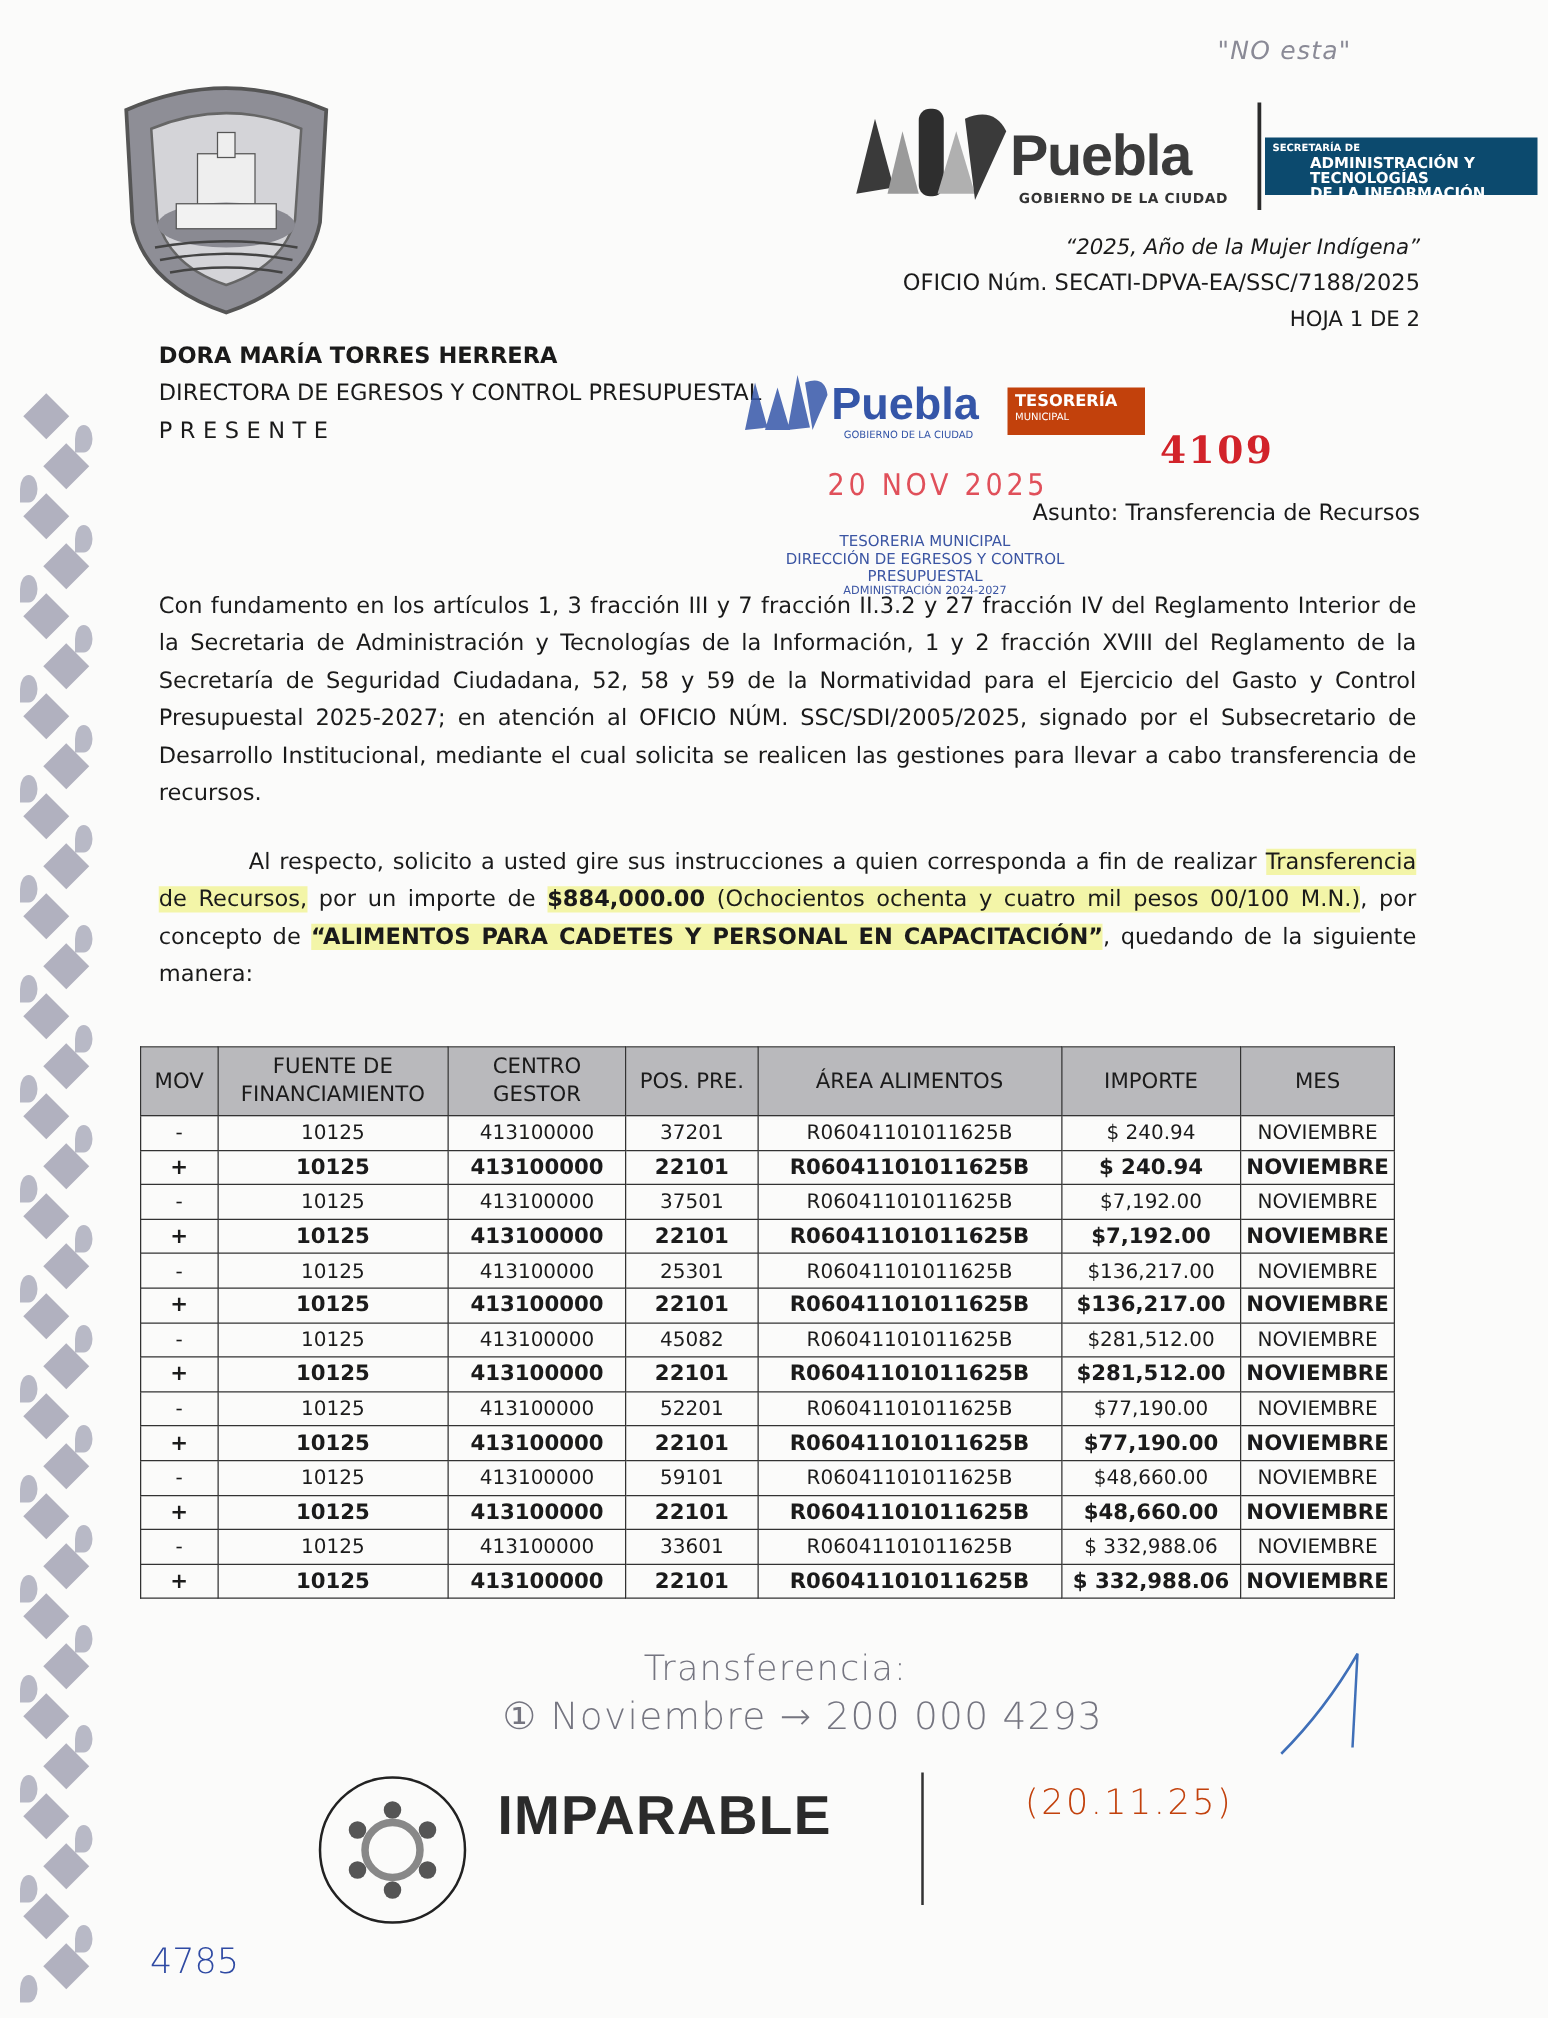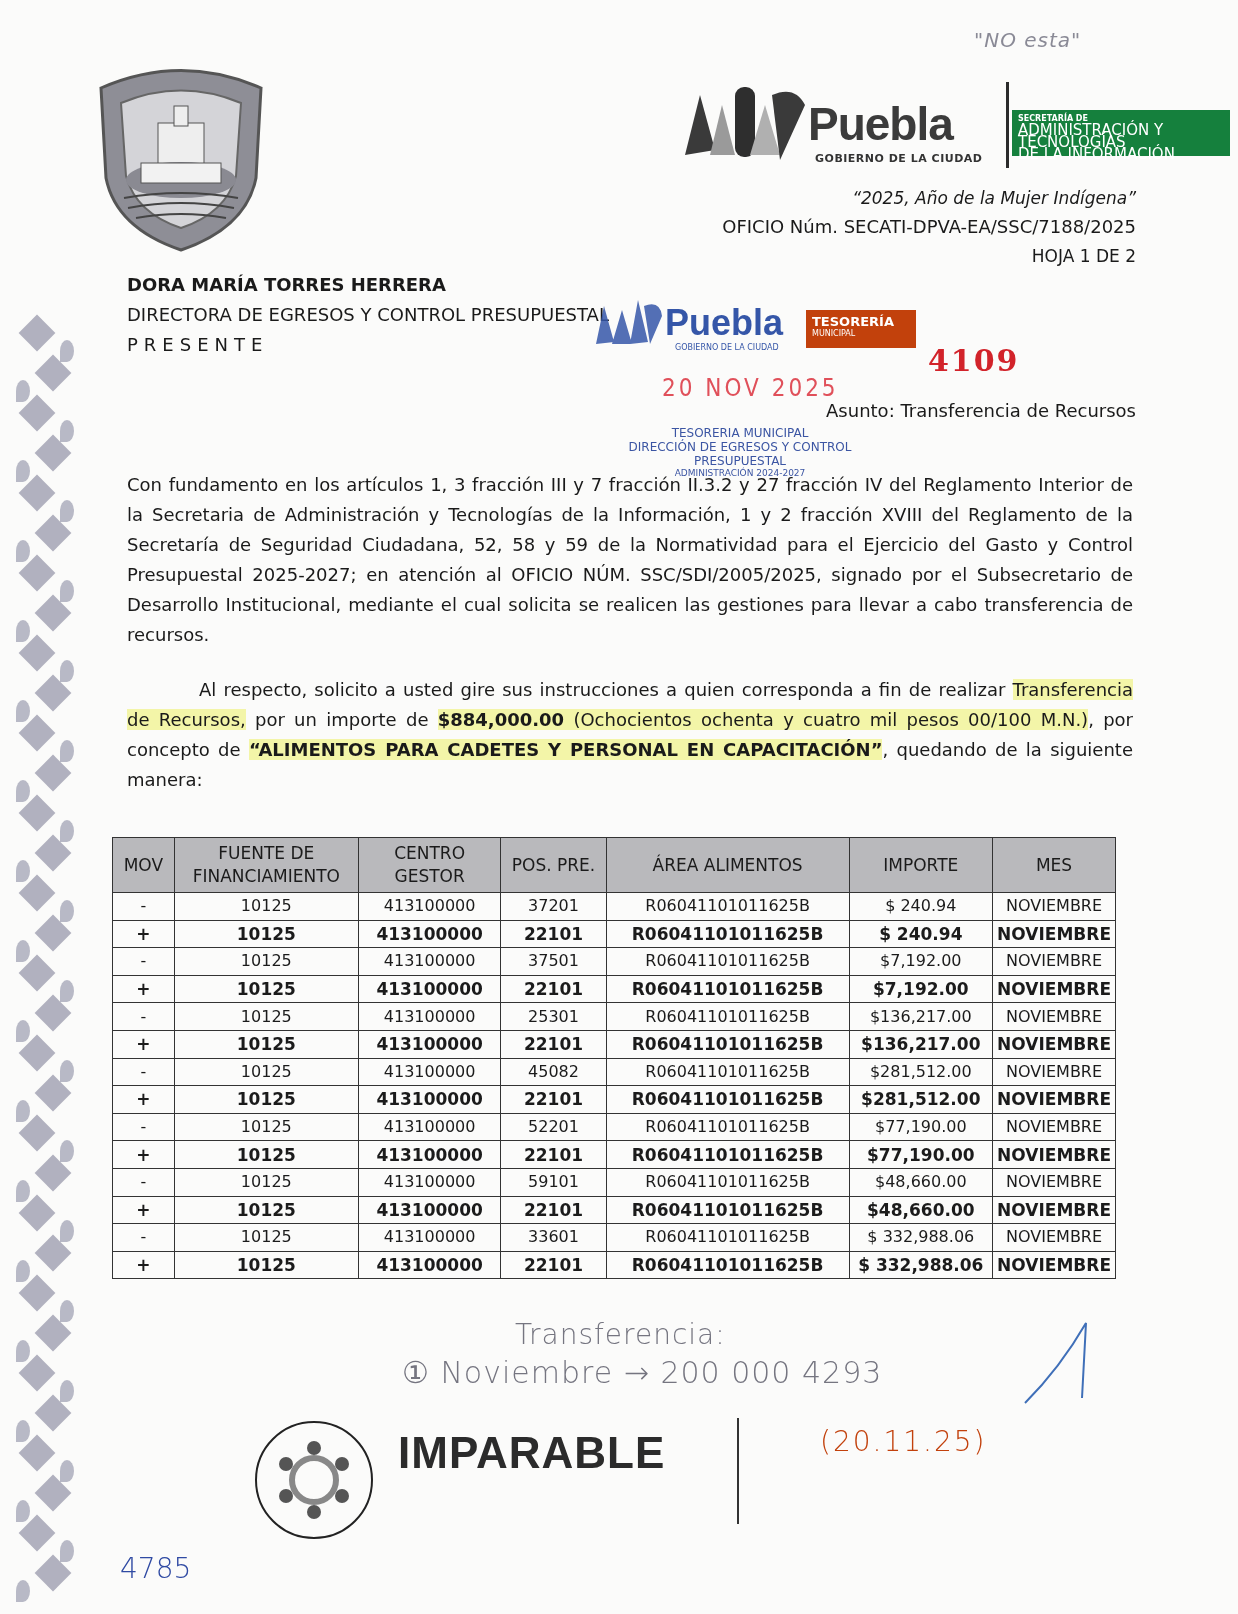--- a/index.html
+++ b/index.html
@@ -16,23 +16,23 @@
   .border-strip .l { position:absolute; width:14px; height:22px; border-radius:50% 50% 50% 0; background:#b8b9c6; }
 
   
   .shield { left:86px; top:58px; width:190px; height:195px; }
 
   
   .logo-top { left:680px; top:75px; width:300px; height:95px; }
   .puebla-word { left:808px; top:101px; font-family:"Liberation Sans", sans-serif; font-weight:bold; font-size:46px; color:#3b3b3b; letter-spacing:-1px; line-height:1; }
   .gobierno { left:815px; top:152px; font-size:11px; font-weight:bold; color:#333; letter-spacing:.5px; }
   .vbar { left:1006px; top:82px; width:3px; height:86px; background:#2b2b2b; }
-  .sec-box { left:1012px; top:110px; width:218px; height:46px; background:#15803d; color:#fff; padding:4px 6px; box-sizing:border-box; }
+  .sec-box { left:1012px; top:110px; width:218px; height:46px; background:#0c4a6e; color:#fff; padding:4px 6px; box-sizing:border-box; }
   .sec-box .s1 { font-size:8px; font-weight:bold; display:block; line-height:10px; }
-  .sec-box .s2 { font-size:15px; font-weight:normal; display:block; line-height:12px; }
+  .sec-box .s2 { font-size:12px; font-weight:bold; display:block; line-height:12px;margin-left:30px; }
 
   .hand { font-family:"DejaVu Sans", sans-serif; color:#7d7d86; font-weight:300; }
   .hand-noesta { left:974px; top:28px; font-size:20px; letter-spacing:1px; color:#8a8a96; font-style:italic; }
 
   .header-right { right:102px; text-align:right; font-family:"DejaVu Sans", sans-serif; color:#1a1a1a; }
   .motto { top:188px; font-size:17px;font-style:italic; }
   .oficio { top:216px; font-size:18px; }
   .hoja { top:246px; font-size:17px; }
 
   .recipient { left:127px; top:270px; font-size:18px; line-height:30px; color:#1a1a1a; }

